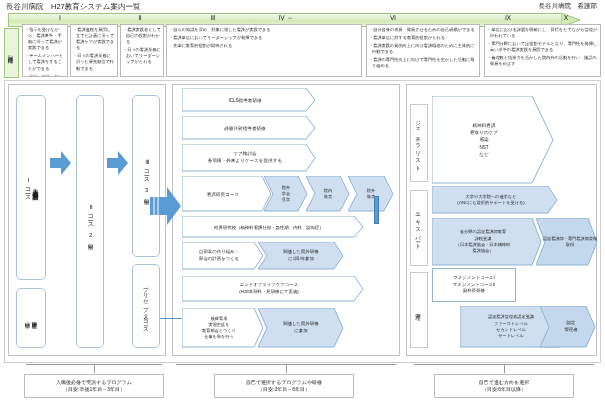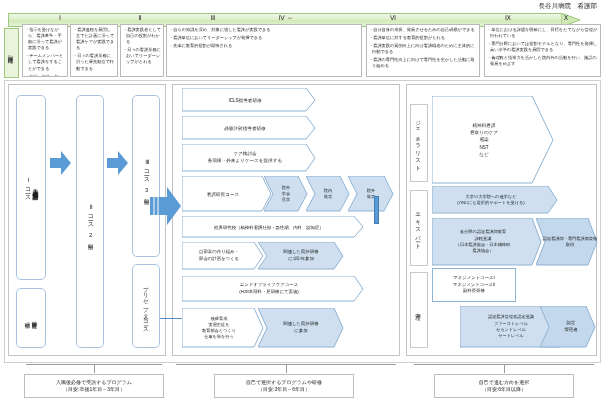--- a/index.html
+++ b/index.html
@@ -64,20 +64,21 @@
 
   
   .hline{position:absolute;background:#5b8fc9;height:1px;}
   .vline{position:absolute;background:#5b8fc9;width:1px;}
 </style>
 </head>
 <body>
 
 <div id="page">
 
+  <div class="title-left">長谷川病院　H27教育システム案内一覧</div>
   <div class="title-right">長谷川病院　看護部</div>
 
   <div class="banner">
     <div class="banner-body"></div>
     <svg class="banner-tip-line" width="19" height="14">
       <polygon points="0,0 19,7 0,14" fill="#cfe8b4" stroke="#9dc77a" stroke-width="1"></polygon>
     </svg>
     <div class="rn" style="left:52px">Ⅰ</div>
     <div class="rn" style="left:132px">Ⅱ</div>
     <div class="rn" style="left:205px">Ⅲ</div>

